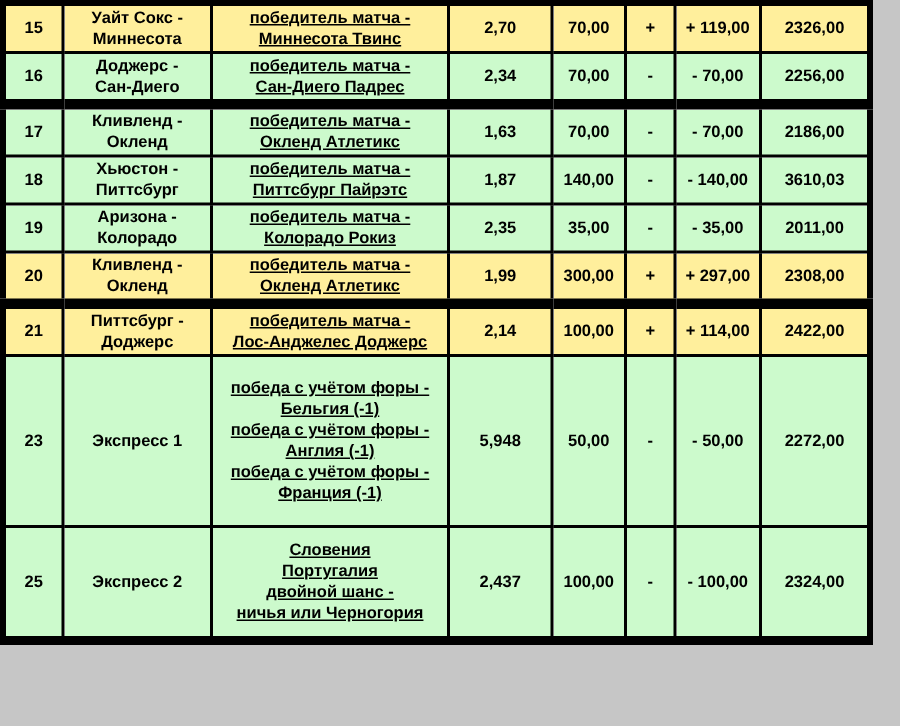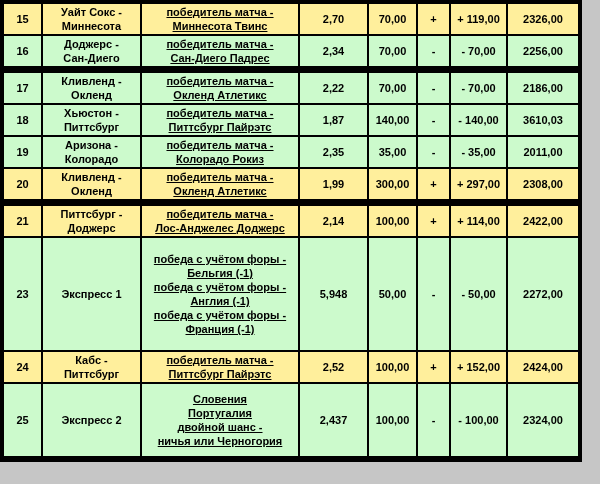--- a/index.html
+++ b/index.html
@@ -74,21 +74,21 @@
         <td class="cell-sign">-</td>
         <td class="cell-result">- 70,00</td>
         <td class="cell-balance">2256,00</td>
       </tr>
       <tr class="loss sep" style="height: 28px;">
         <td class="cell-num">17</td>
         <td class="cell-match">Кливленд -
 Окленд</td>
         <td class="cell-bet">победитель матча -
 Окленд Атлетикс</td>
-        <td class="cell-odds">2,22</td>
+        <td class="cell-odds">1,63</td>
         <td class="cell-stake">70,00</td>
         <td class="cell-sign">-</td>
         <td class="cell-result">- 70,00</td>
         <td class="cell-balance">2186,00</td>
       </tr>
       <tr class="loss" style="height: 28px;">
         <td class="cell-num">18</td>
         <td class="cell-match">Хьюстон -
 Питтсбург</td>
         <td class="cell-bet">победитель матча -
@@ -143,32 +143,20 @@
 победа с учётом форы -
 Англия (-1)
 победа с учётом форы -
 Франция (-1)</td>
         <td class="cell-odds">5,948</td>
         <td class="cell-stake">50,00</td>
         <td class="cell-sign">-</td>
         <td class="cell-result">- 50,00</td>
         <td class="cell-balance">2272,00</td>
       </tr>
-      <tr class="win" style="height: 28px;">
-        <td class="cell-num">24</td>
-        <td class="cell-match">Кабс -
-Питтсбург</td>
-        <td class="cell-bet">победитель матча -
-Питтсбург Пайрэтс</td>
-        <td class="cell-odds">2,52</td>
-        <td class="cell-stake">100,00</td>
-        <td class="cell-sign">+</td>
-        <td class="cell-result">+ 152,00</td>
-        <td class="cell-balance">2424,00</td>
-      </tr>
       <tr class="loss" style="height: 76px;">
         <td class="cell-num">25</td>
         <td class="cell-match">Экспресс 2</td>
         <td class="cell-bet">Словения
 Португалия
 двойной шанс -
 ничья или Черногория</td>
         <td class="cell-odds">2,437</td>
         <td class="cell-stake">100,00</td>
         <td class="cell-sign">-</td>

